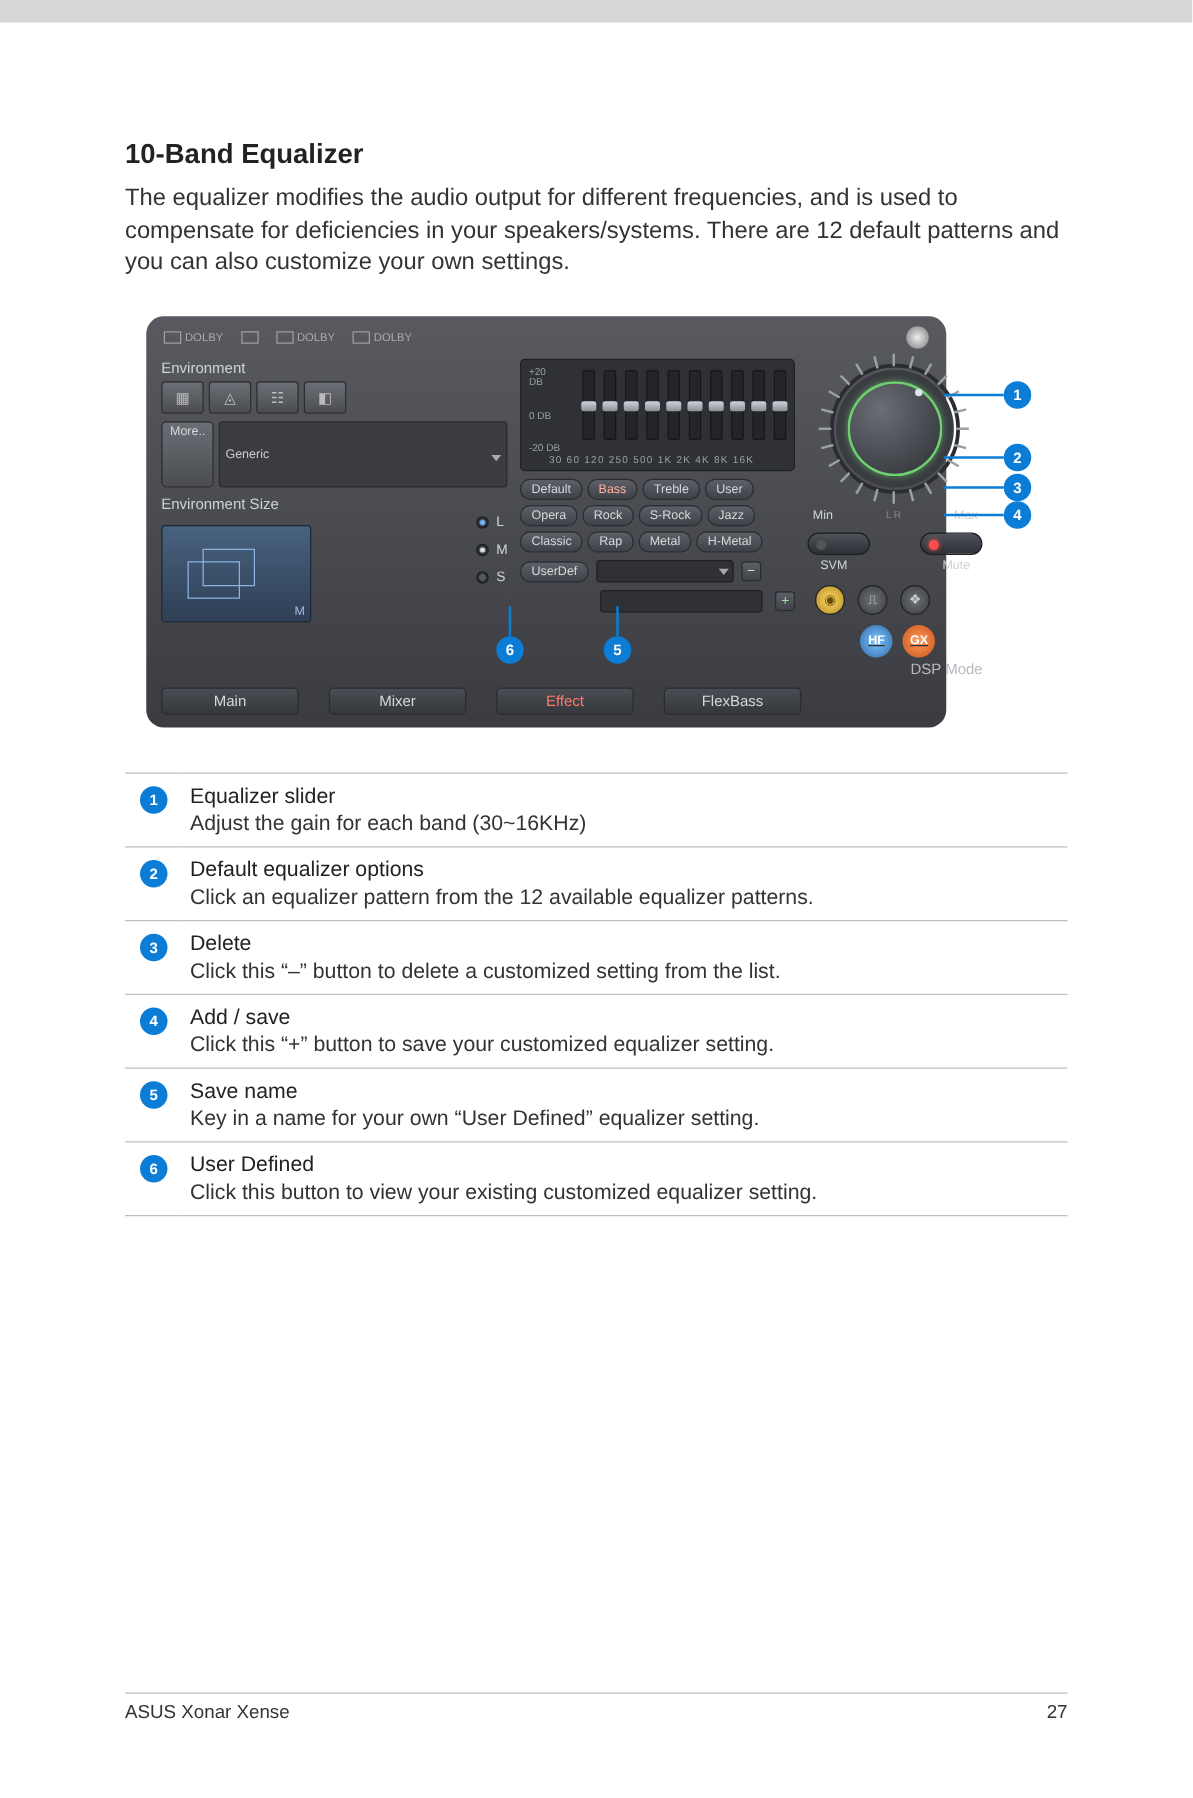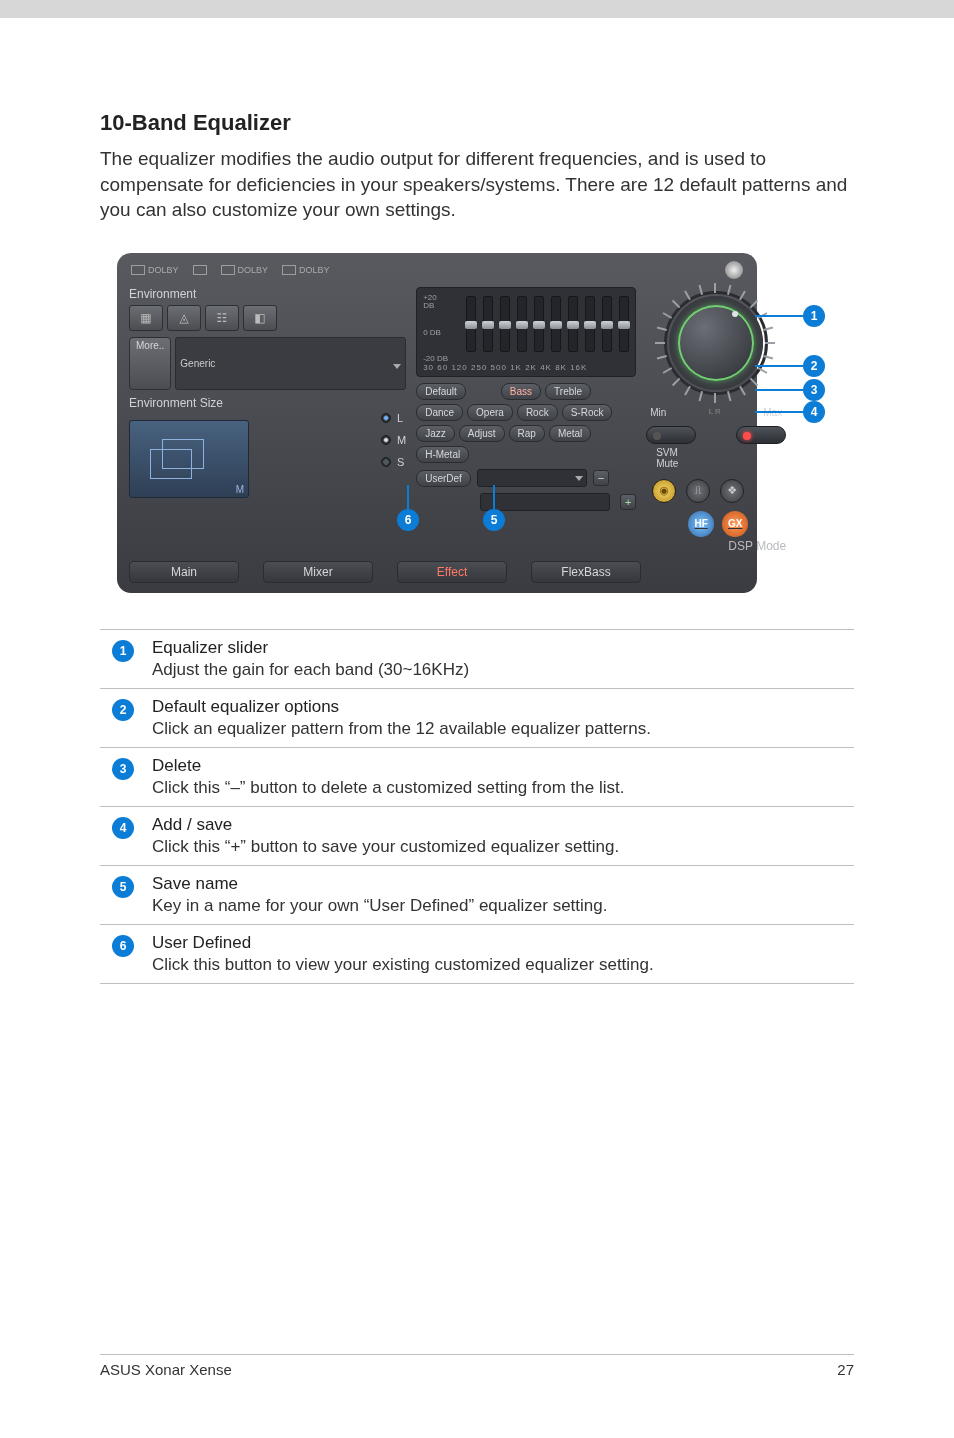--- a/index.html
+++ b/index.html
@@ -38,24 +38,24 @@
   .rad { width: 10px; height: 10px; border-radius: 50%; background: radial-gradient(#515960 45%, #2c3035 52%); border: 1px solid #1a1c1f; display: inline-block; }
   .rad.on::after { content: ""; display: block; width: 4px; height: 4px; background: #6fb6ff; border-radius: 50%; margin: 2px auto; }
   .rad.sel::after { content: ""; display: block; width: 4px; height: 4px; background: #dcdcdc; border-radius: 50%; margin: 2px auto; }
 
   
   .eq-area { background: #2f3136; border: 1px solid #1f2124; border-radius: 4px; padding: 6px 6px 4px 6px; }
   .eq-scale { color: #9aa0a6; font-size: 8px; line-height: 1.05; }
   .eq-sliders { display: flex; gap: 7px; margin: 2px 0 2px 18px; }
   .eq-slot { width: 10px; height: 56px; background: #23252a; border: 1px solid #15171a; border-radius: 2px; position: relative; }
   .eq-slot .knob { position: absolute; left: -2px; right: -2px; height: 8px; top: 24px; background: linear-gradient(#cfd3d9, #8a8f96); border-radius: 2px; }
-  .eq-xaxis { color: #9aa0a6; font-size: 8px; margin-left: 0; letter-spacing: 1px; }
+  .eq-xaxis { color: #9aa0a6; font-size: 8px; margin-left: 16px; letter-spacing: 1px; }
   .presets { display: flex; flex-wrap: wrap; gap: 4px; margin-top: 6px; }
   .preset { background: linear-gradient(#5c5f66, #3f4248); color: #d6d7da; font-size: 10px; padding: 2px 8px; border-radius: 8px; border: 1px solid #2a2c30; }
-  .preset.active { color: #ffb1a2; margin-left: 31px; }
+  .preset.active { color: #ffb1a2; }
   .userdef-row { display: flex; gap: 6px; margin-top: 6px; align-items: center; }
   .userdef-btn { background: linear-gradient(#5c5f66, #3f4248); color: #d6d7da; font-size: 10px; padding: 2px 8px; border-radius: 8px; border: 1px solid #2a2c30; }
   .ud-dd { width: 110px; height: 18px; background: #2f3136; border: 1px solid #1f2124; border-radius: 3px; display: flex; align-items: center; justify-content: flex-end; padding-right: 3px; }
   .ud-dd .tri { width: 0; height: 0; border-left: 4px solid transparent; border-right: 4px solid transparent; border-top: 5px solid #aaa; }
   .pm { width: 16px; height: 16px; background: linear-gradient(#5c5f66, #3f4248); border: 1px solid #2a2c30; border-radius: 3px; color: #ddd; font-size: 11px; display: flex; align-items: center; justify-content: center; }
   .name-row { margin-top: 6px; }
   .name-in { width: 130px; height: 18px; background: #2f3136; border: 1px solid #1f2124; border-radius: 3px; }
   .plus-sq { width: 16px; height: 16px; background: linear-gradient(#5c5f66, #3f4248); border: 1px solid #2a2c30; border-radius: 3px; color: #9fe09f; font-size: 11px; display: flex; align-items: center; justify-content: center; margin-left: 4px; }
 
   
@@ -65,21 +65,21 @@
   .tick { position: absolute; left: 58px; top: 0; width: 2px; height: 10px; background: #9aa0a6; transform-origin: 1px 60px; }
   .dial { position: absolute; left: 22px; top: 22px; width: 76px; height: 76px; border-radius: 50%; background: radial-gradient(circle at 35% 30%, #6a6e75, #2a2c30); box-shadow: inset 0 0 0 2px #6fd06f, 0 0 6px rgba(111,208,111,.6); }
   .dial .dot { position: absolute; top: 6px; left: 54px; width: 6px; height: 6px; border-radius: 50%; background: #dfe4ea; }
   .minmax { display: flex; justify-content: space-between; color: #cfd2d6; font-size: 10px; padding: 0 4px; gap: 40px; }
   .minmax .mid { font-size: 8px; color: #888; }
   .pill-row { display: flex; justify-content: space-between; margin-top: 8px; gap: 10px; }
   .pill { width: 50px; height: 18px; border-radius: 9px; background: linear-gradient(#4f535a, #2c2f34); border: 1px solid #1c1e21; position: relative; }
   .pill .led { position: absolute; left: 6px; top: 5px; width: 8px; height: 8px; border-radius: 50%; }
   .pill .led.red { background: #ff4d4d; box-shadow: 0 0 4px #ff4d4d; }
   .pill .led.off { background: #555; }
-  .pill-labels { display: flex; justify-content: space-between; color: #cfd2d6; font-size: 10px; margin-top: 3px; padding: 0 10px; flex-direction: column; }
+  .pill-labels { display: flex; justify-content: space-between; color: #cfd2d6; font-size: 10px; margin-top: 3px; padding: 0 10px; }
   .small-icons { display: flex; gap: 10px; margin-top: 10px; justify-content: flex-start; padding-left: 6px; }
   .sic { width: 24px; height: 24px; border-radius: 50%; background: radial-gradient(#6e7177, #3a3c41); border: 1px solid #222; display: flex; align-items: center; justify-content: center; color: #ccc; font-size: 11px; }
   .sic.y { background: radial-gradient(#f6d56a, #b98f1d); color: #6b4a00; }
   .hfgx { display: flex; gap: 8px; margin-top: 8px; padding-left: 42px; text-decoration: underline; }
   .hf { width: 26px; height: 26px; border-radius: 50%; background: radial-gradient(#7fc4ff, #2f6aa8); color: #fff; font-size: 10px; font-weight: bold; display: flex; align-items: center; justify-content: center; }
   .gx { width: 26px; height: 26px; border-radius: 50%; background: radial-gradient(#ff9a5a, #c9531a); color: #fff; font-size: 10px; font-weight: bold; display: flex; align-items: center; justify-content: center; }
   .dsp { color: #b8babe; font-size: 12px; text-align: right; margin-top: 2px; }
 
   .tabs-row { display: flex; gap: 24px; margin: 8px 12px 0 12px; }
   .tab { flex: 0 0 110px; height: 22px; border: 1px solid #2a2c30; border-radius: 4px; background: linear-gradient(#4a4d53, #35373c); color: #d6d7da; font-size: 12px; display: flex; align-items: center; justify-content: center; }
@@ -218,26 +218,26 @@
                       <div class="knob"></div>
                     </div>
                 </div>
               </div>
               <div class="eq-xaxis">30  60   120  250  500   1K    2K    4K   8K  16K</div>
             </div>
             <div class="presets">
               <span class="preset">Default</span>
               <span class="preset active">Bass</span>
               <span class="preset">Treble</span>
-              <span class="preset">Dance</span>
+              <span class="preset">User</span>
               <span class="preset">Opera</span>
               <span class="preset">Rock</span>
               <span class="preset">S-Rock</span>
               <span class="preset">Jazz</span>
-              <span class="preset">Adjust</span>
+              <span class="preset">Classic</span>
               <span class="preset">Rap</span>
               <span class="preset">Metal</span>
               <span class="preset">H-Metal</span>
             </div>
             <div class="userdef-row">
               <span class="userdef-btn">UserDef</span>
               <span class="ud-dd">
                   <span class="tri"></span>
                 </span>
               <span class="pm">−</span>

